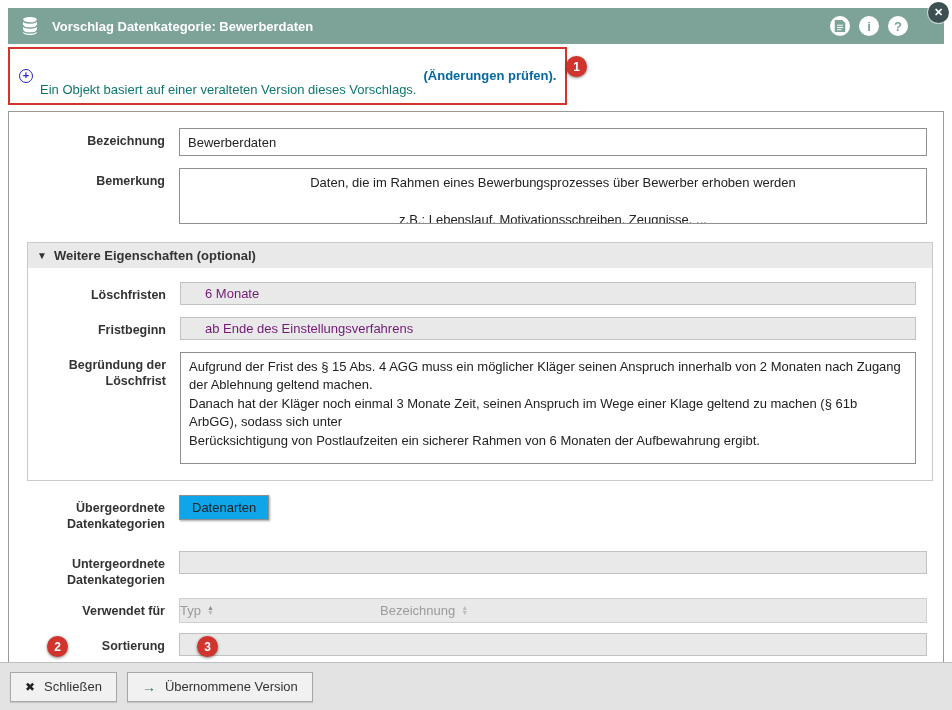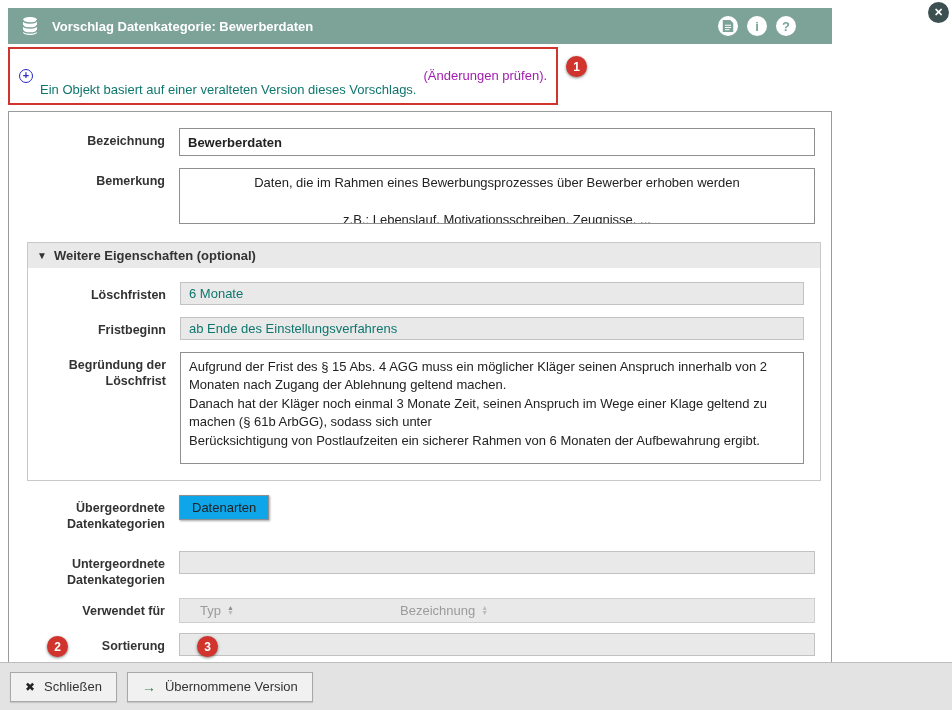--- a/index.html
+++ b/index.html
@@ -2,73 +2,73 @@
 <html><head>
 <meta charset="utf-8">
 <style>
   * { box-sizing: border-box; }
   html,body { margin:0; padding:0; }
   body {
     width:952px; height:710px; position:relative; overflow:hidden;
     font-family:"Liberation Sans","DejaVu Sans",sans-serif;
     font-size:13px; color:#333; background:#fff;
   }
-  .dialog { position:absolute; left:8px; top:8px; width:824px;border-radius:25px; }
+  .dialog { position:absolute; left:8px; top:8px; width:936px;border-radius:25px; }
 
   
   .dlg-header { height:36px; background:#7da399; display:flex; align-items:center; padding:0 12px; }
   .db-icon { display:flex; align-items:center; }
   .dlg-title { color:#fff; font-weight:bold; font-size:13px; margin-left:12px; }
   .hdr-actions { margin-left:auto; display:flex; align-items:center; gap:9px; padding-right:24px; }
   .hicon-circle { width:20px; height:20px; border-radius:50%; background:#fff; color:#7da399;
     font-weight:bold; font-size:13px; display:flex; align-items:center; justify-content:center; cursor:pointer; }
   .close-btn { position:absolute; top:2px; right:3px; width:21px; height:21px; border-radius:50%;
     background:#3c5052; color:#fff; font-size:11px; font-weight:bold; display:flex; align-items:center;
     justify-content:center; cursor:pointer; z-index:6; box-shadow:0 0 0 1px rgba(255,255,255,.55); border:none; }
 
   
   .notice-bar { margin-top:3px; }
   .notice-box { display:inline-flex; align-items:center; gap:7px; border:2px solid #d0342c;
     padding:5px 9px 6px; background:#fff; }
   .update-icon { width:14px; height:14px; min-width:14px; border-radius:50%; border:1.5px solid #2929cc;
     color:#2929cc; display:inline-flex; align-items:center; justify-content:center; font-size:11px;
     font-weight:bold; line-height:1; }
   .notice-text { color:#0f766e;margin-top:28px; }
-  .notice-link { color:#a21caf; font-weight:normal; text-decoration:none; cursor:pointer; }
+  .notice-link { color:#0369a1; font-weight:bold; text-decoration:none; cursor:pointer; }
 
   
   .panel { margin-top:6px; border:1px solid #9a9a9a; background:#fff; padding:16px 0 18px; }
   .frow { display:flex; margin-bottom:12px; }
   .flabel { width:170px; min-width:170px; text-align:right; padding:5px 14px 0 0;
     font-weight:bold; font-size:12.5px; line-height:1.3; }
   .ffield { flex:1; margin-right:16px; }
   .input-text { width:100%; border:1px solid #8f8f8f; background:#fff; height:28px; padding:5px 8px;
     font:inherit; color:#222; }
-  .input-bold { font-weight:bold; }
+  .input-bold { font-weight:normal; }
   textarea.input-area { width:100%; border:1px solid #8f8f8f; background:#fff; padding:5px 8px;
     font:inherit; color:#222; resize:none; display:block; line-height:1.42; }
   .h-bemerkung { height:56px;text-align:center; }
   .h-begruendung { height:112px; }
-  .ro-input { width:100%; height:23px; background:#e9e9e9; border:1px solid #c2c2c2; padding:3px 8px;
-    font:inherit; color:#0f766e; }
+  .ro-input { width:100%; height:23px; background:#e9e9e9; border:1px solid #c2c2c2; padding:3px 24px;
+    font:inherit; color:#701a75; }
 
   
   .section { margin:18px 10px 14px 18px; border:1px solid #c9c9c9; }
   .section-header { background:#e9e9e9; padding:5px 9px; font-weight:bold; display:flex;
     align-items:center; gap:7px; cursor:pointer; }
   .caret-down { font-size:10px; color:#333; }
   .section-body { padding:14px 0 4px; }
   .section .flabel { width:152px; min-width:152px; }
 
   
   .chip-btn { display:inline-block; padding:4px 12px; border:1px solid #8f8f8f; background:#0ea5e9;
     box-shadow:1px 1px 2px rgba(0,0,0,.35); font:inherit; cursor:pointer; color:#222; }
   .thead-bar { display:flex; align-items:center; height:25px; background:#e9e9e9;
     border:1px solid #cfcfcf; color:#9b9b9b; }
-  .th-col { display:flex; align-items:center; gap:6px; padding-left:20px; cursor:pointer; }
+  .th-col { display:flex; align-items:center; gap:6px; padding-left:0; cursor:pointer; }
   .th-col.typ { width:200px; }
   .sort-carets { display:inline-flex; flex-direction:column; font-size:7px; line-height:0.6; }
   .s-up { color:#8d8d8d; } .s-dn { color:#bdbdbd; }
   .s-up.light { color:#bdbdbd; }
 
   
   .badge { position:absolute; width:21px; height:21px; border-radius:50%; background:#d0342c;
     color:#fff; font-weight:bold; font-size:12px; display:flex; align-items:center; justify-content:center;
     box-shadow:0 1px 3px rgba(0,0,0,.5); z-index:7; }
   .badge-1 { left:566px; top:56px; }

